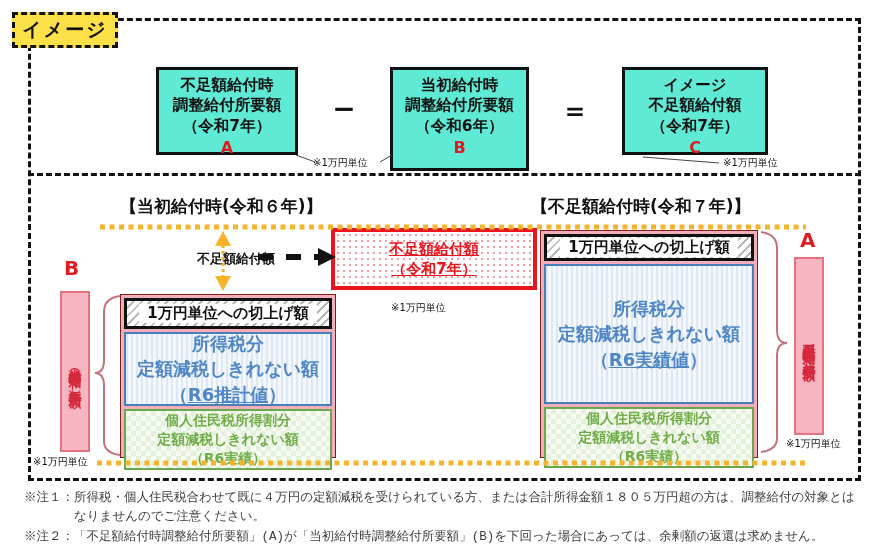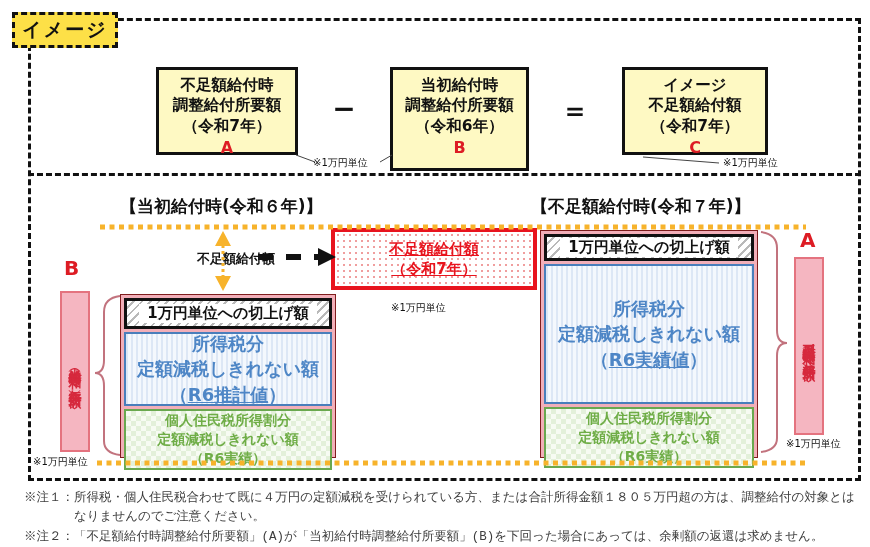--- a/index.html
+++ b/index.html
@@ -11,21 +11,21 @@
   
   #outer-frame{left:28px;top:18px;width:833px;height:463px;border:3px dashed #111;}
   #section-divider{left:28px;top:173px;width:833px;height:0;border-top:3px dashed #111;}
   #image-label-box{
     left:12px;top:12px;width:106px;height:36px;border:3px dashed #111;background:#fde047;
     display:flex;align-items:center;justify-content:center;
     font-size:19px;font-weight:bold;letter-spacing:2px;z-index:6;
   }
   
   .fbox{
-    border:3px solid #111;background:#fef9c3;text-align:center;font-weight:bold;
+    border:3px solid #111;background:#5eead4;text-align:center;font-weight:bold;
     font-size:15.5px;line-height:1.32;padding-top:5px;z-index:2;
   }
   .fbox .tag{color:#dd1c24;font-size:16px;margin-top:1px;}
   .op{font-size:28px;font-weight:bold;text-align:center;z-index:2;}
   .unit-note{font-size:10px;font-weight:normal;color:#111;white-space:nowrap;z-index:2;}
   
   .sec-title{font-size:17px;font-weight:bold;text-align:left;white-space:nowrap;z-index:2;}
   
   .bar{background:#f2afb9;border:1px solid #7f1d1d;padding:3px;display:flex;flex-direction:column;gap:3px;z-index:2;}
   .seg{box-sizing:border-box;display:flex;flex-direction:column;align-items:center;justify-content:center;text-align:center;}

